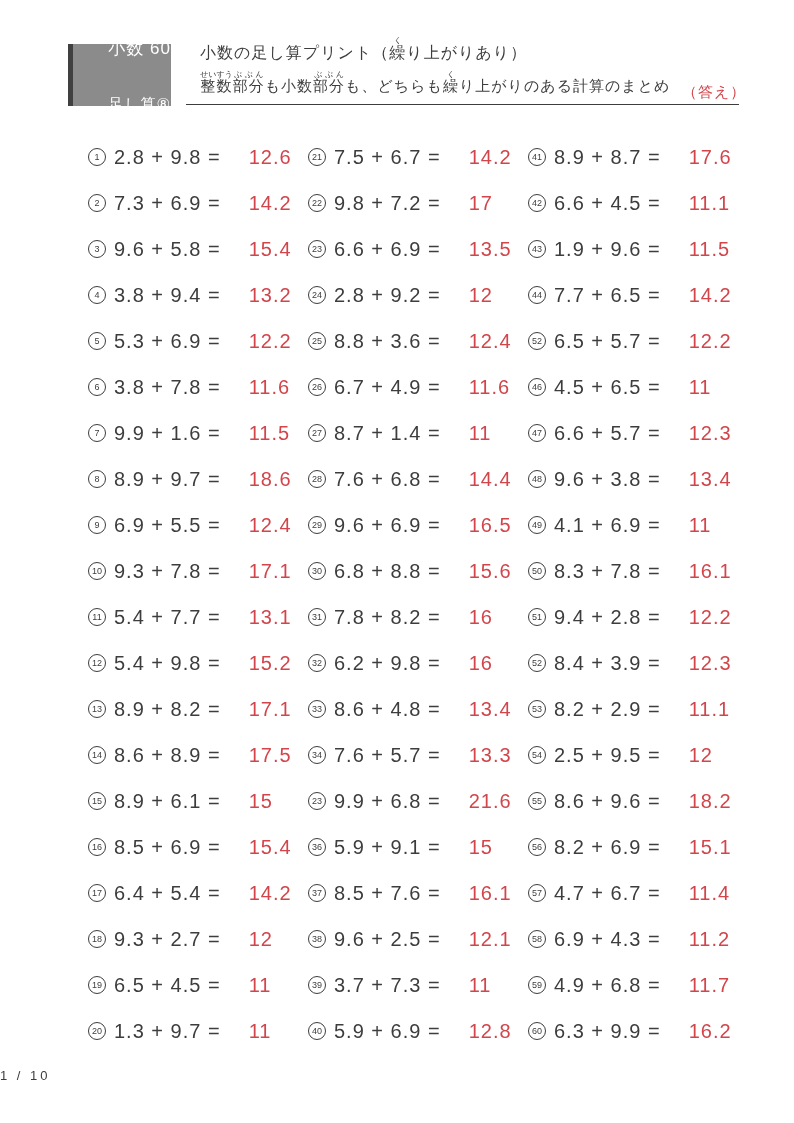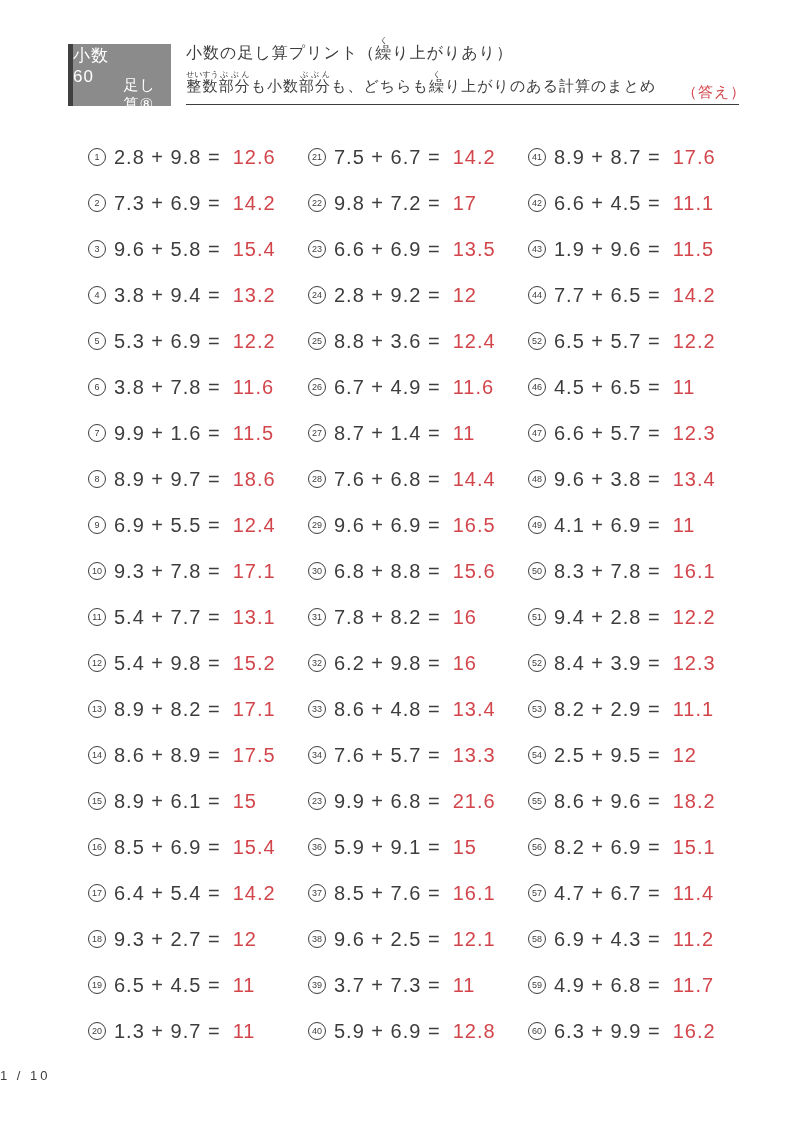--- a/index.html
+++ b/index.html
@@ -19,27 +19,27 @@
   }
   .page{position:absolute;inset:0;}
 
   
   .hbox{
     position:absolute;left:68px;top:44px;width:103px;height:62px;
     background:var(--boxgray);
     border-left:5px solid var(--stripe);
     box-sizing:border-box;
     color:#ffffff;
-    display:flex;flex-direction:row;align-items:flex-start;justify-content:center;
+    display:flex;flex-direction:column;align-items:flex-end;justify-content:center;
     gap:3px;
   }
   .hbox .l1{font-size:17px;letter-spacing:1px;}
   .hbox .l2{font-size:15px;letter-spacing:1px;margin-top:32px;}
 
-  .header-text{position:absolute;left:186px;top:36px;}
+  .header-text{position:absolute;left:200px;top:36px;}
   .title-line{font-size:16px;line-height:34px;white-space:nowrap;letter-spacing:1px;}
   .subtitle-line{font-size:15px;line-height:32px;white-space:nowrap;letter-spacing:1px;}
   rt{font-size:8px;letter-spacing:0;}
 
   .answer-label{
     position:absolute;left:682px;top:83px;
     color:var(--red);font-size:15px;letter-spacing:1px;white-space:nowrap;
   }
   .header-underline{
     position:absolute;left:186px;top:104px;width:553px;height:1px;
@@ -57,21 +57,21 @@
   }
   .problem{display:flex;align-items:center;gap:8px;}
   .pnum{
     flex:0 0 auto;
     width:18px;height:18px;border:1px solid var(--dark);border-radius:50%;
     display:flex;align-items:center;justify-content:center;
     font-size:9px;color:var(--dark);
     box-sizing:border-box;
   }
   .pexpr{font-size:20px;color:var(--dark);white-space:nowrap;letter-spacing:1px;}
-  .pans{font-size:20px;color:var(--red);white-space:nowrap;letter-spacing:1px;margin-left:4px;}
+  .pans{font-size:20px;color:var(--red);white-space:nowrap;letter-spacing:1px;margin-left:20px;}
 
   
   .footer{
     position:absolute;left:0;top:1068px;width:100%;
     text-align:left;font-size:13px;letter-spacing:3px;color:var(--dark);
   }
 </style>
 </head>
 <body>
 

